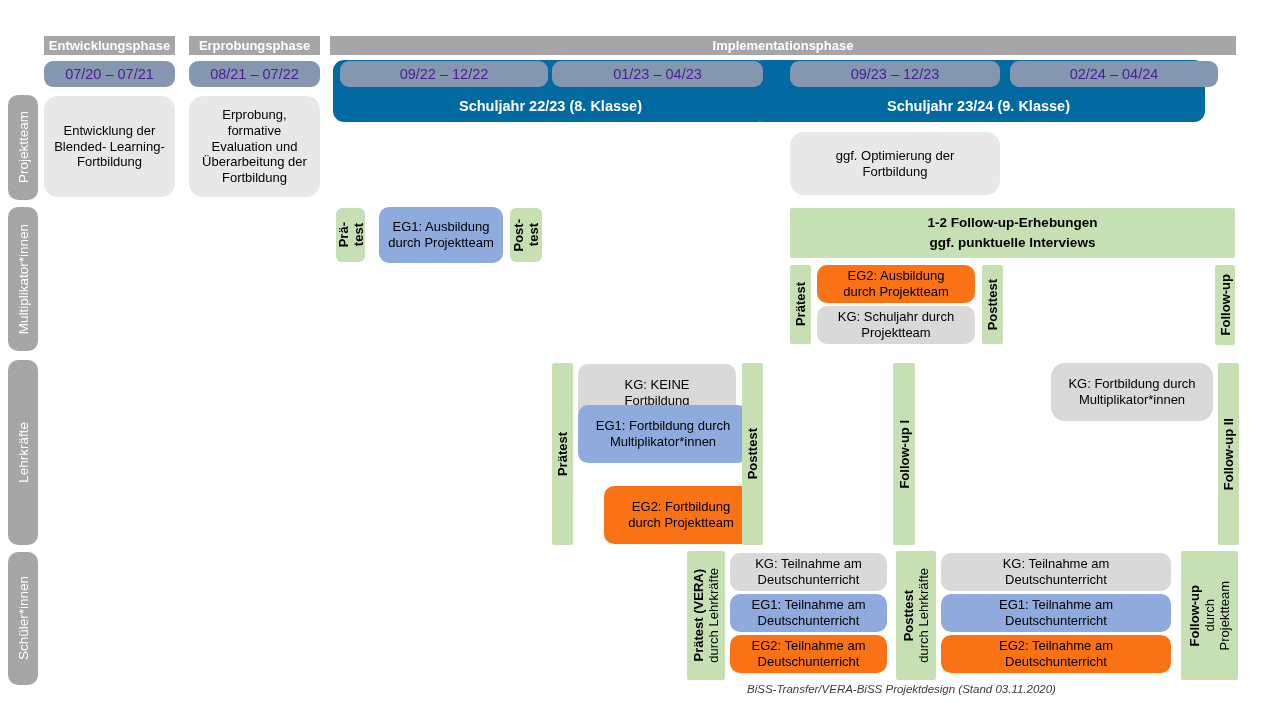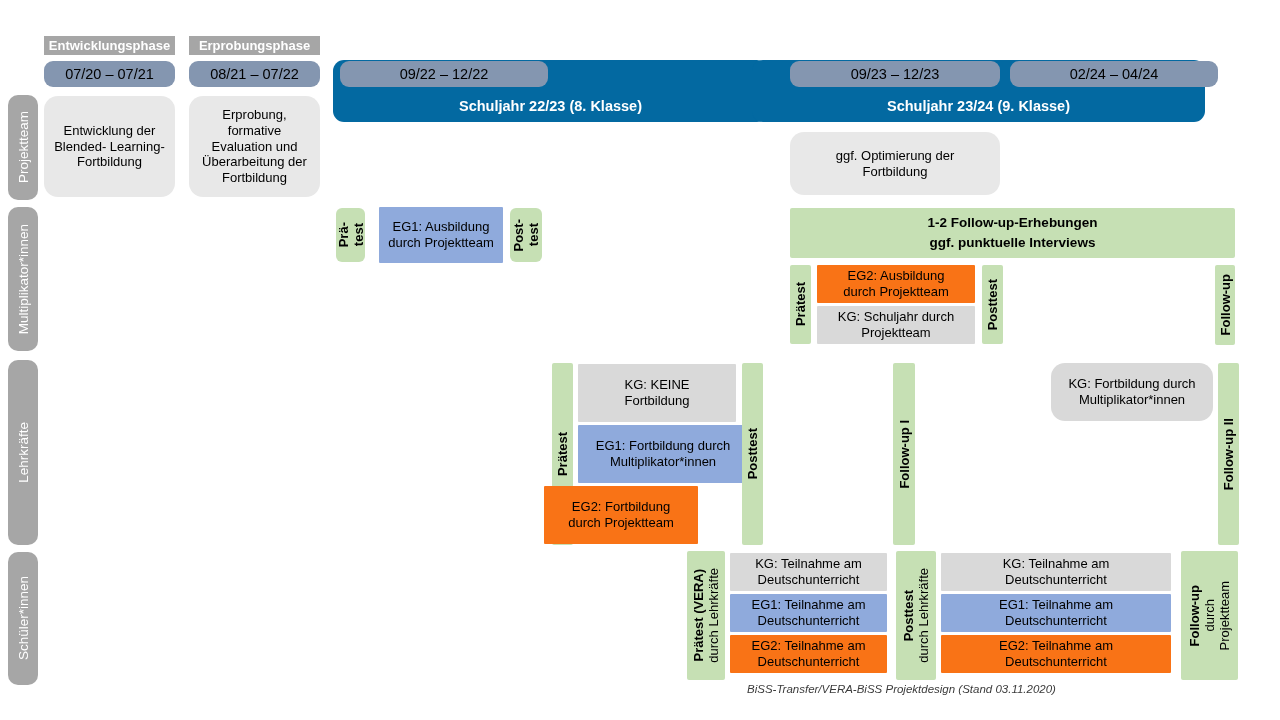--- a/index.html
+++ b/index.html
@@ -2,33 +2,33 @@
 <html><head>
 <meta charset="utf-8">
 <style>
   * { margin:0; padding:0; box-sizing:border-box; }
   html,body { background:#ffffff; }
   body { font-family:"Liberation Sans", sans-serif; }
   .canvas { position:relative; width:1280px; height:720px; background:#ffffff; overflow:hidden; }
 
   .phase-hdr { position:absolute; top:36px; height:19px; background:#a6a6a6; color:#ffffff;
        font-size:13px; display:flex; align-items:center; justify-content:center;font-weight:bold; }
-  .datebar { position:absolute; top:61px; height:26px; background:#8496b0; color:#000000;
+  .datebar { position:absolute; top:61px; height:26px; background:#8496b0; color:#4c1d95;
        font-size:14.5px; border-radius:9px; display:flex; align-items:center; justify-content:center; }
   .sjwrap { position:absolute; top:60px; height:62px; background:#0369a1; border-radius:11px;
        display:flex; align-items:flex-end; justify-content:center; }
   .sjlabel { color:#ffffff; font-weight:bold; font-size:14.5px; padding-bottom:8px; }
 
   .rowlabel { position:absolute; left:8px; width:30px; background:#a6a6a6; border-radius:10px;
        color:#ffffff; display:flex; align-items:center; justify-content:center; }
   .vt { writing-mode:vertical-rl; transform:rotate(180deg); white-space:nowrap; }
   .rowlabel .vt { font-size:13.5px; }
 
   .box { position:absolute; display:flex; align-items:center; justify-content:center;
-       text-align:center; font-size:13px; line-height:1.22; color:#000000; border-radius:1px; padding:0 14px; }
+       text-align:center; font-size:13px; line-height:1.22; color:#000000; border-radius:10px; padding:0 14px; }
   .r14 { border-radius:14px; }
   .c-lightgray { background:#e8e8e8; }
   .c-gray  { background:#d9d9d9; }
   .c-blue  { background:#8faadc; }
   .c-lblue { background:#f97316; }
 
   .vbar { position:absolute; background:#c6e0b4; display:flex; flex-direction:row;
        align-items:center; justify-content:center; border-radius:2px; }
   .vbar .vt { font-size:13px; font-weight:bold; color:#000000; }
   .vbar .vt.n { font-weight:normal; }
@@ -40,31 +40,33 @@
 
   .caption { position:absolute; font-style:italic; font-size:11.5px; color:#3b3b3b; text-align:left; }
 </style>
 </head>
 <body>
 
 <div class="canvas">
 
   <div class="phase-hdr" style="left:44px;width:131px">Entwicklungsphase</div>
   <div class="phase-hdr" style="left:189px;width:131px">Erprobungsphase</div>
+  <div class="phase-hdr" style="left:330px;width:906px">Implementationsphase</div>
 
   <div class="sjwrap" style="left:333px;width:435px">
     <span class="sjlabel">Schuljahr 22/23 (8. Klasse)</span>
   </div>
   <div class="sjwrap" style="left:752px;width:453px">
     <span class="sjlabel">Schuljahr 23/24 (9. Klasse)</span>
   </div>
 
   <div class="datebar" style="left:44px;width:131px">07/20 – 07/21</div>
   <div class="datebar" style="left:189px;width:131px">08/21 – 07/22</div>
   <div class="datebar" style="left:340px;width:208px">09/22 – 12/22</div>
+  <div class="datebar" style="left:552px;width:211px">01/23 – 04/23</div>
   <div class="datebar" style="left:790px;width:210px">09/23 – 12/23</div>
   <div class="datebar" style="left:1010px;width:208px">02/24 – 04/24</div>
 
   <div class="rowlabel" style="top:95px;height:105px">
     <span class="vt">Projektteam</span>
   </div>
   <div class="rowlabel" style="top:207px;height:144px">
     <span class="vt">Multiplikator*innen</span>
   </div>
   <div class="rowlabel" style="top:360px;height:185px">
@@ -102,22 +104,22 @@
     <span class="vt">Posttest</span>
   </div>
   <div class="vbar" style="left:1215px;width:20px;top:265px;height:80px">
     <span class="vt">Follow-up</span>
   </div>
 
   <div class="vbar" style="left:552px;width:21px;top:363px;height:182px">
     <span class="vt">Prätest</span>
   </div>
   <div class="box c-gray" style="left:578px;width:158px;top:364px;height:58px">KG: KEINE Fortbildung</div>
-  <div class="box c-blue" style="left:578px;width:170px;top:425px;height:58px">EG1: Fortbildung durch Multiplikator*innen</div>
-  <div class="box c-lblue" style="left:544px;width:154px;top:486px;height:58px">EG2: Fortbildung durch Projektteam</div>
+  <div class="box c-blue" style="left:578px;width:170px;top:405px;height:58px">EG1: Fortbildung durch Multiplikator*innen</div>
+  <div class="box c-lblue" style="left:604px;width:154px;top:486px;height:58px">EG2: Fortbildung durch Projektteam</div>
   <div class="vbar" style="left:742px;width:21px;top:363px;height:182px">
     <span class="vt">Posttest</span>
   </div>
   <div class="vbar" style="left:893px;width:22px;top:363px;height:182px">
     <span class="vt">Follow-up I</span>
   </div>
   <div class="box c-gray r14" style="left:1051px;width:162px;top:363px;height:58px">KG: Fortbildung durch Multiplikator*innen</div>
   <div class="vbar" style="left:1218px;width:21px;top:363px;height:182px">
     <span class="vt">Follow-up II</span>
   </div>

